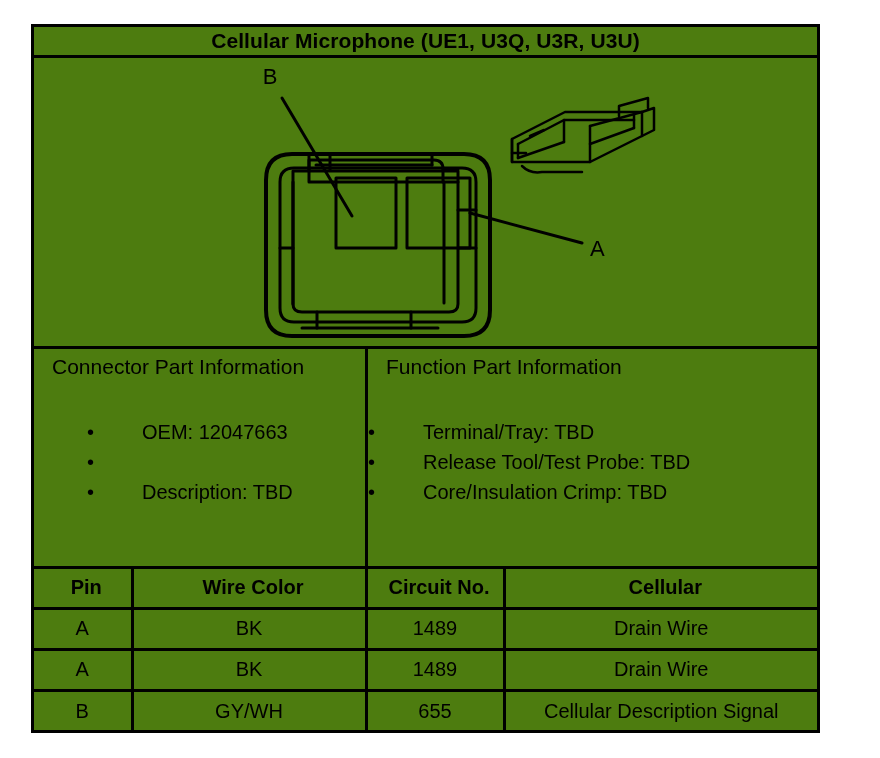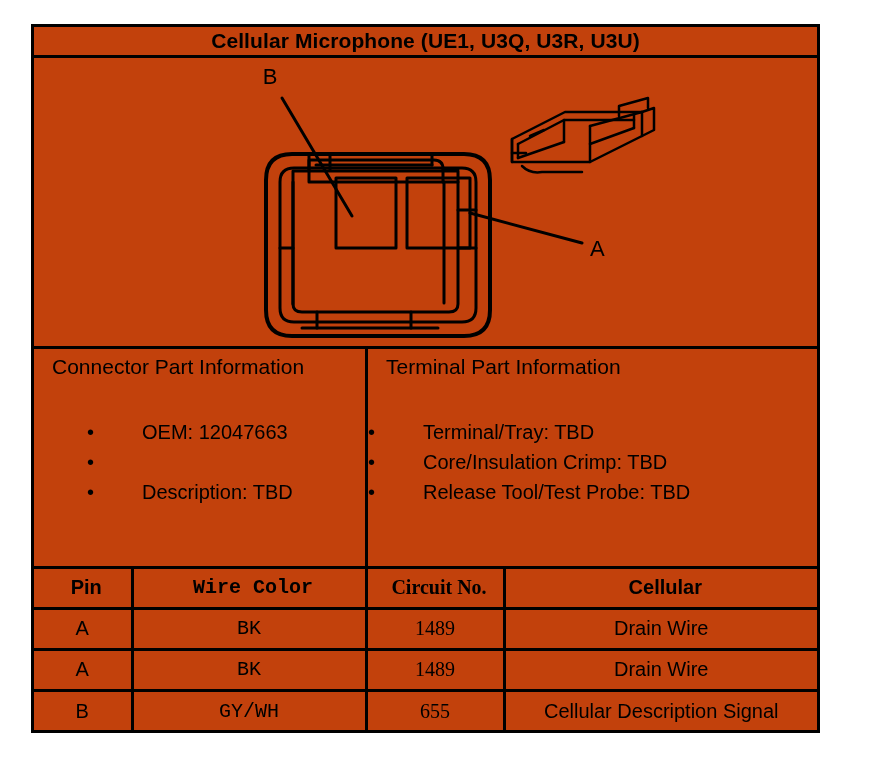--- a/index.html
+++ b/index.html
@@ -18,21 +18,21 @@
 
   
   #connector-sheet {
     position: absolute;
     left: 31px;
     top: 24px;
     width: 789px;
     height: 709px;
     border: 3px solid #000;
     box-sizing: border-box;
-    background: #c2410c;
+    background: #4d7c0f;
   }
 
   
   #title-row {
     position: absolute;
     left: 0;
     top: 0;
     right: 0;
     height: 31px;
     border-bottom: 3px solid #000;
@@ -162,22 +162,22 @@
     height: 41px;
   }
   table#pin-table th:first-child,
   table#pin-table td:first-child { border-left: none; }
   table#pin-table th:last-child,
   table#pin-table td:last-child { border-right: none; }
   table#pin-table thead th { border-top: none; }
   table#pin-table tbody tr:last-child td { border-bottom: none; }
 
   .col-pin { width: 98px; }
-  .col-wire { width: 234px; font-family: Liberation Mono, monospace; }
-  .col-circuit { width: 138px; font-family: Liberation Serif, serif; }
+  .col-wire { width: 234px; }
+  .col-circuit { width: 138px; }
   .col-function { width: auto; }
 
   td.function-cell { text-align: left; padding-left: 8px; }
 </style>
 </head>
 <body>
 
 <div id="connector-sheet">
 
   <div id="title-row">
@@ -263,33 +263,33 @@
           <span class="bullet-dot"></span>
         </li>
         <li class="bullet-item">
           <span class="bullet-dot"></span>
           <span class="bullet-label">Description: TBD</span>
         </li>
       </ul>
     </div>
 
     <div class="info-panel" id="terminal-part-panel">
-      <div class="panel-heading">Terminal Part Information</div>
+      <div class="panel-heading">Function Part Information</div>
       <ul class="bullet-list">
         <li class="bullet-item">
           <span class="bullet-dot"></span>
           <span class="bullet-label">Terminal/Tray: TBD</span>
         </li>
         <li class="bullet-item">
           <span class="bullet-dot"></span>
+          <span class="bullet-label">Release Tool/Test Probe: TBD</span>
+        </li>
+        <li class="bullet-item">
+          <span class="bullet-dot"></span>
           <span class="bullet-label">Core/Insulation Crimp: TBD</span>
-        </li>
-        <li class="bullet-item">
-          <span class="bullet-dot"></span>
-          <span class="bullet-label">Release Tool/Test Probe: TBD</span>
         </li>
       </ul>
     </div>
   </div>
 
   <div id="pin-table-wrap">
     <table id="pin-table">
       <thead>
         <tr>
           <th class="col-pin">Pin</th>

